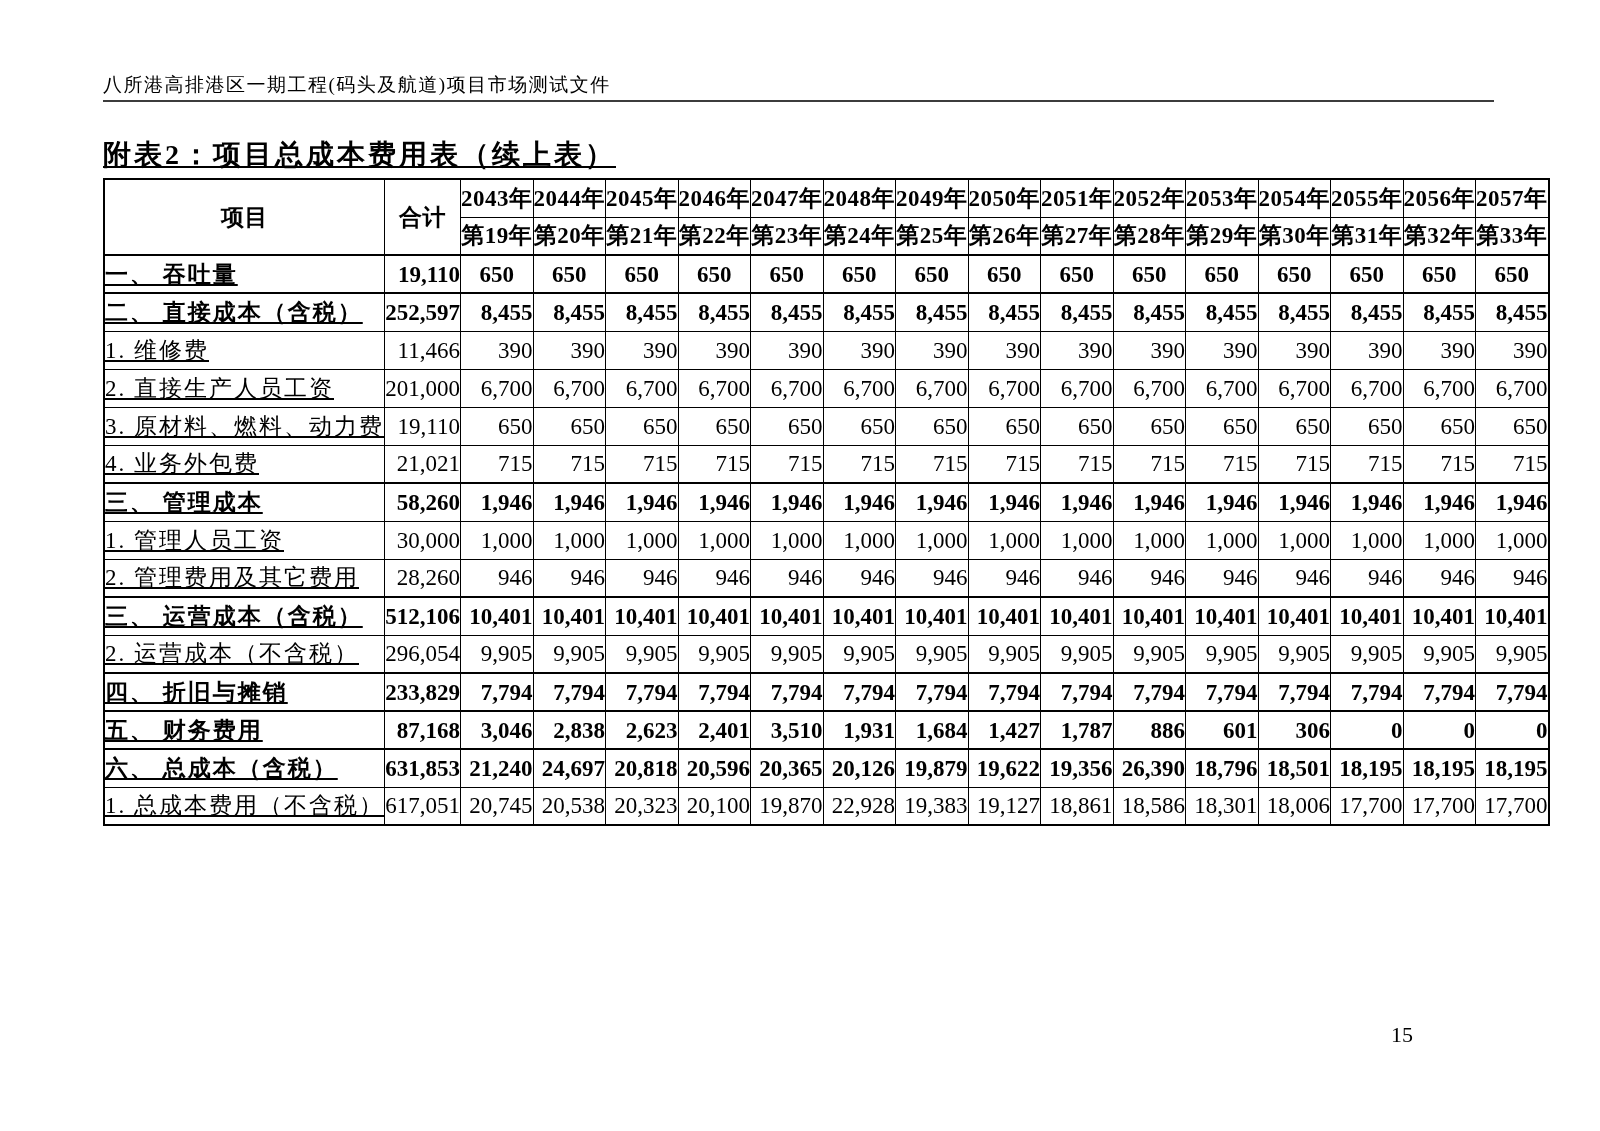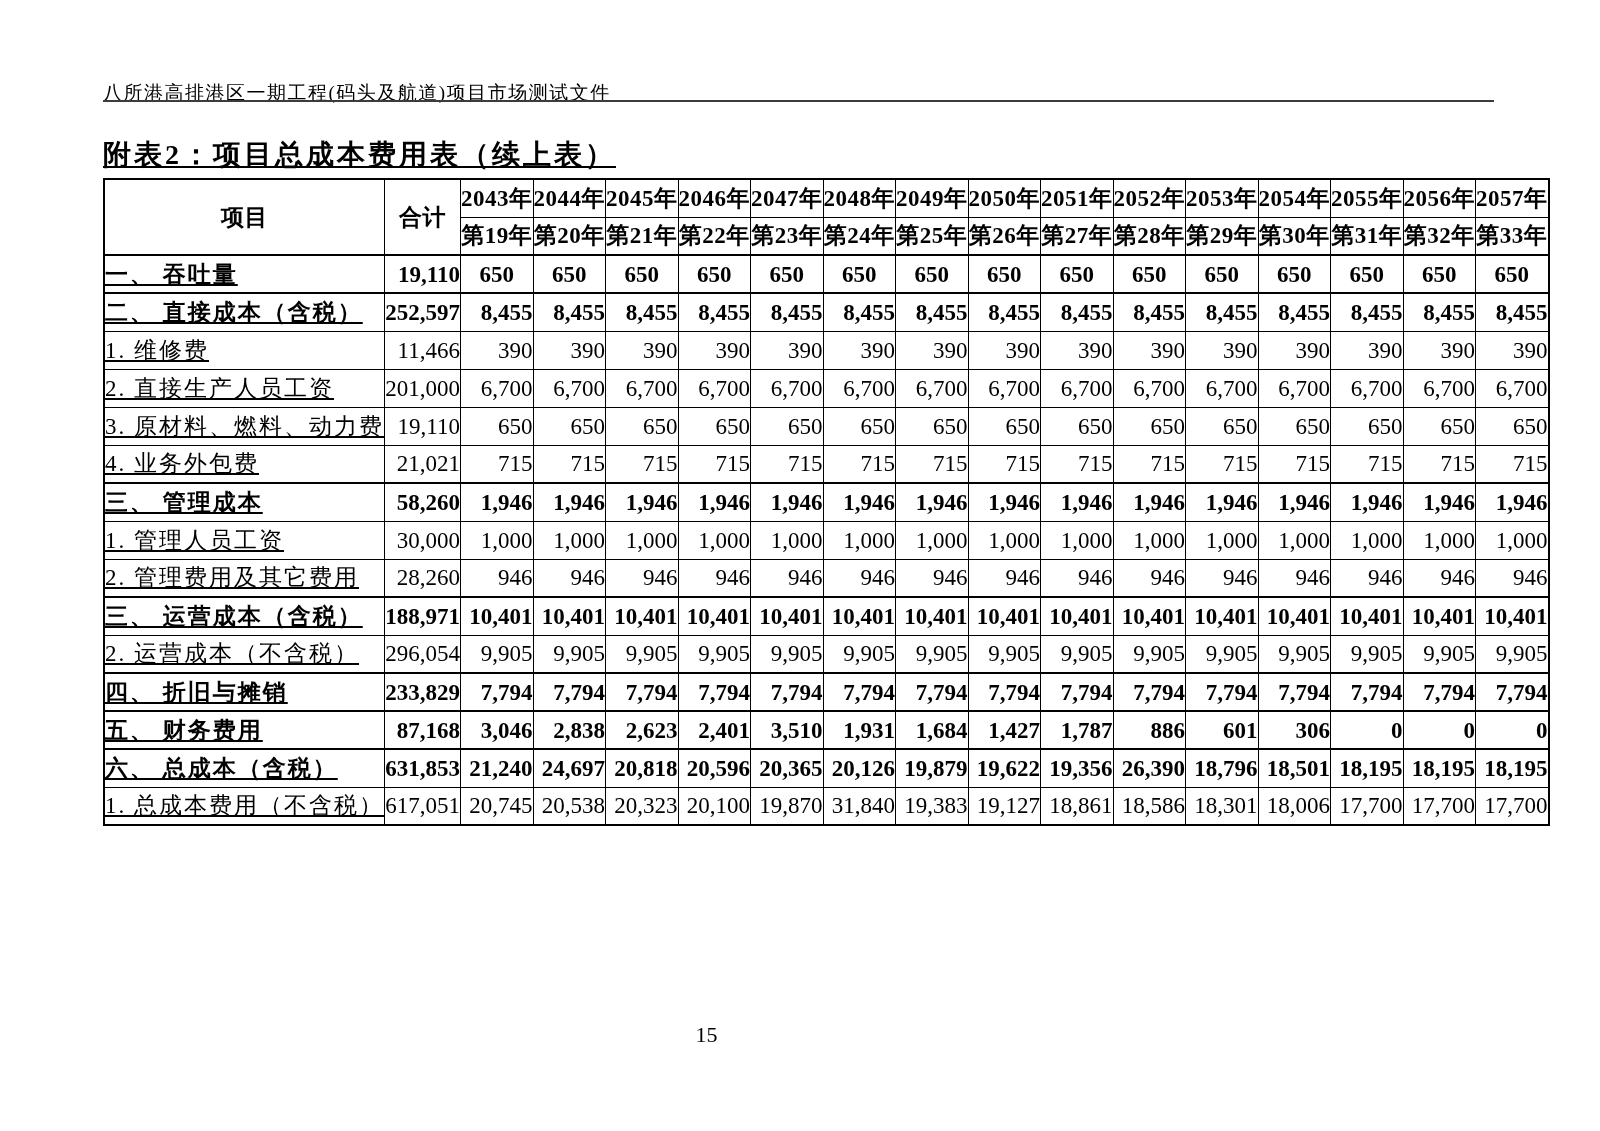--- a/index.html
+++ b/index.html
@@ -11,21 +11,20 @@
     font-family: "Liberation Serif", "DejaVu Serif", serif;
     overflow: hidden;
   }
   .page-header {
     position: absolute;
     left: 103px;
     top: 72px;
     font-size: 19px;
     letter-spacing: 1.5px;
     white-space: nowrap;
-    margin-top: 8px;
   }
   .header-rule {
     position: absolute;
     left: 103px;
     top: 100px;
     width: 1391px;
     height: 2px;
     background: #3c3c3c;
   }
   .doc-title {
@@ -75,21 +74,21 @@
     text-align: right;
     padding-right: 5px;
   }
   tr.row-bold td { font-weight: bold; border-top: 2px solid #000; }
   tr.row-center td.num-cell.year-val { text-align: center; padding-right: 0; }
   .page-number {
     position: absolute;
     left: 0;
     top: 1022px;
     width: 1413px;
-    text-align: center;
+    text-align: right;
     font-size: 22px;
   }
 </style>
 </head>
 <body>
 
 <div class="page-header">八所港高排港区一期工程(码头及航道)项目市场测试文件</div>
 
 <div class="header-rule"></div>
 
@@ -321,21 +320,21 @@
           <td class="num-cell year-val">946</td>
           <td class="num-cell year-val">946</td>
           <td class="num-cell year-val">946</td>
           <td class="num-cell year-val">946</td>
           <td class="num-cell year-val">946</td>
           <td class="num-cell year-val">946</td>
           <td class="num-cell year-val">946</td>
         </tr>
         <tr class="row-bold ">
           <td class="label-cell">三、 运营成本（含税）</td>
-          <td class="num-cell total-val">188,971</td>
+          <td class="num-cell total-val">512,106</td>
           <td class="num-cell year-val">10,401</td>
           <td class="num-cell year-val">10,401</td>
           <td class="num-cell year-val">10,401</td>
           <td class="num-cell year-val">10,401</td>
           <td class="num-cell year-val">10,401</td>
           <td class="num-cell year-val">10,401</td>
           <td class="num-cell year-val">10,401</td>
           <td class="num-cell year-val">10,401</td>
           <td class="num-cell year-val">10,401</td>
           <td class="num-cell year-val">10,401</td>
@@ -422,21 +421,21 @@
           <td class="num-cell year-val">18,195</td>
         </tr>
         <tr>
           <td class="label-cell">1. 总成本费用（不含税）</td>
           <td class="num-cell total-val">617,051</td>
           <td class="num-cell year-val">20,745</td>
           <td class="num-cell year-val">20,538</td>
           <td class="num-cell year-val">20,323</td>
           <td class="num-cell year-val">20,100</td>
           <td class="num-cell year-val">19,870</td>
-          <td class="num-cell year-val">31,840</td>
+          <td class="num-cell year-val">22,928</td>
           <td class="num-cell year-val">19,383</td>
           <td class="num-cell year-val">19,127</td>
           <td class="num-cell year-val">18,861</td>
           <td class="num-cell year-val">18,586</td>
           <td class="num-cell year-val">18,301</td>
           <td class="num-cell year-val">18,006</td>
           <td class="num-cell year-val">17,700</td>
           <td class="num-cell year-val">17,700</td>
           <td class="num-cell year-val">17,700</td>
         </tr>

